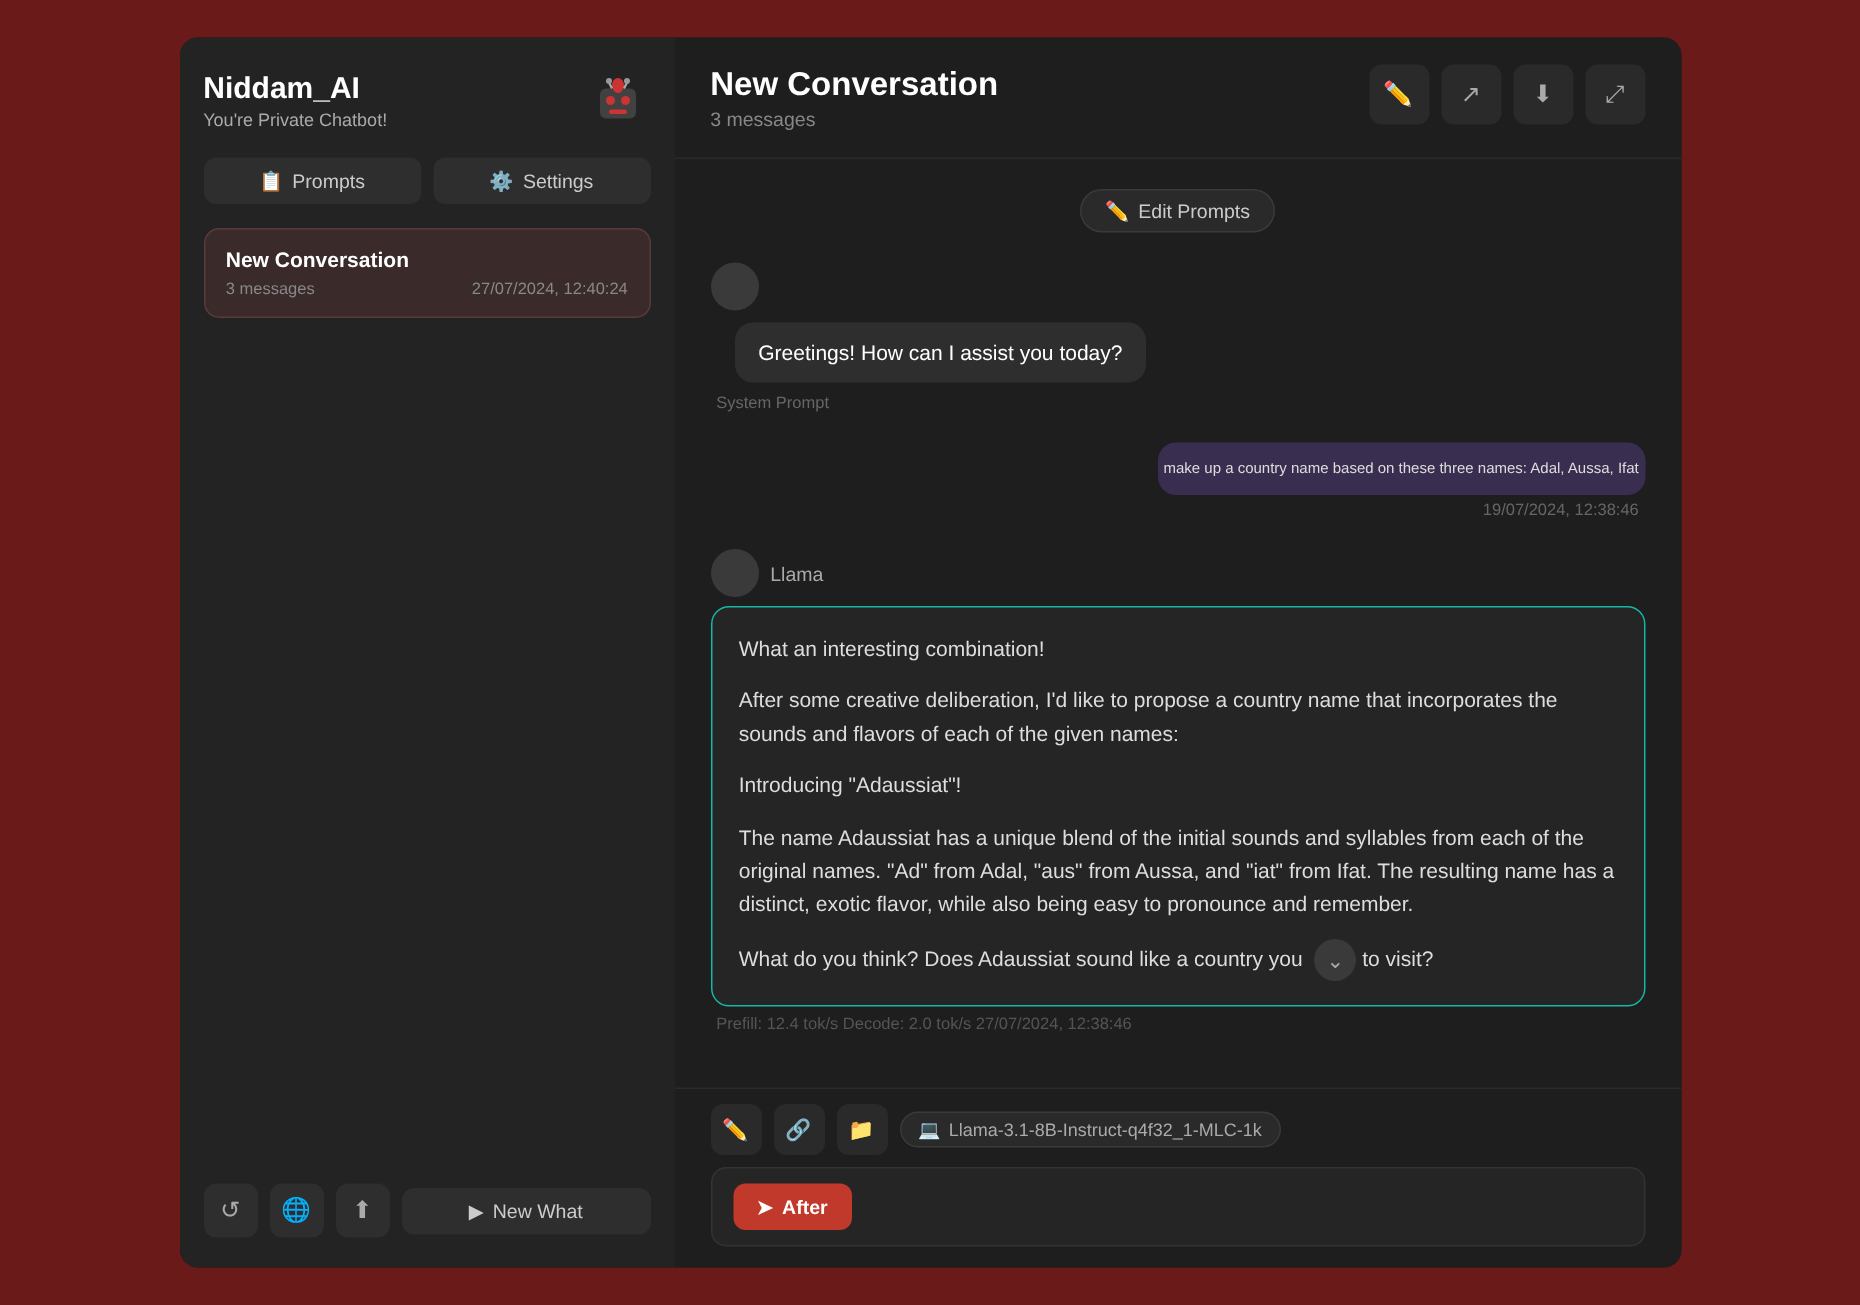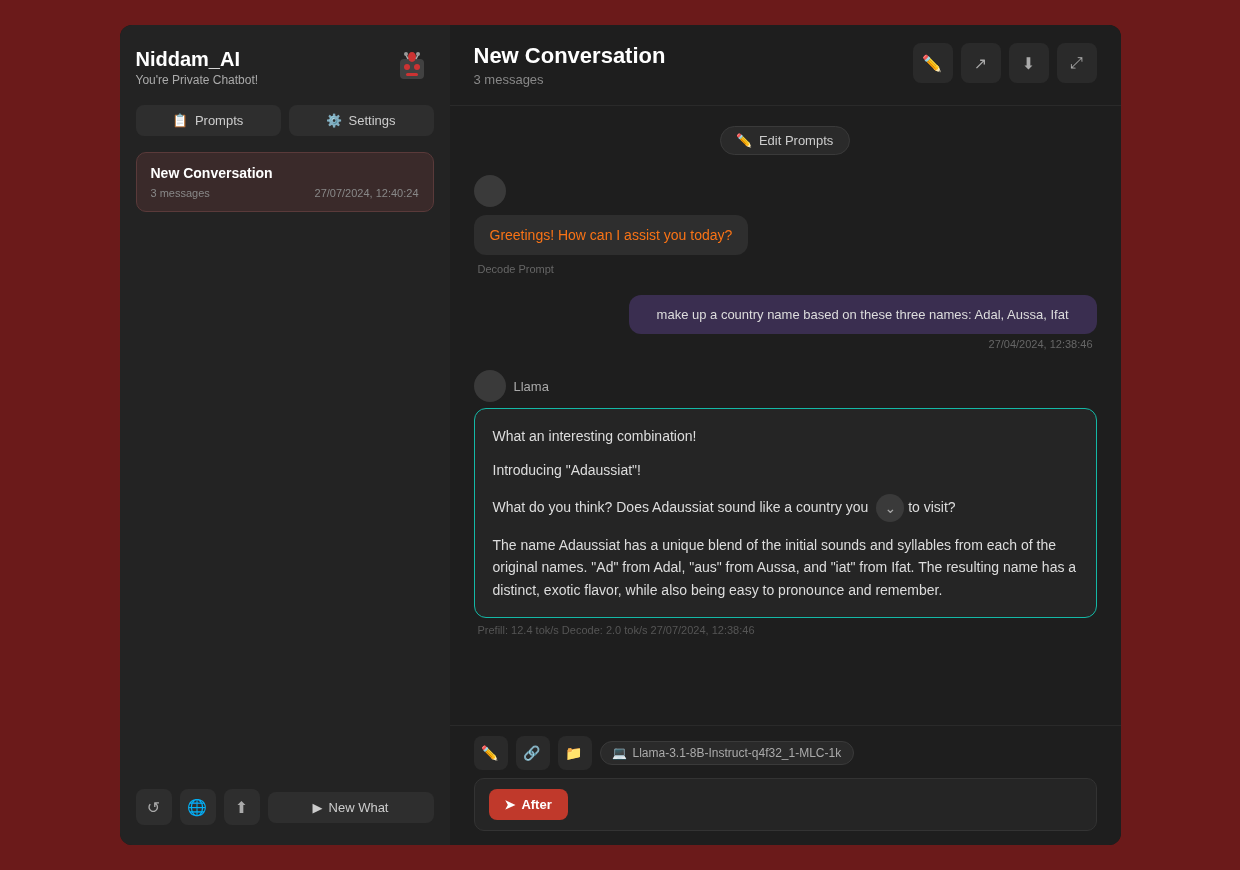--- a/index.html
+++ b/index.html
@@ -218,43 +218,44 @@
       width: 32px;
       height: 32px;
       background: #3a3a3a;
       border-radius: 50%;
       margin-bottom: 4px;
     }
     .system-bubble {
       background: #2e2e2e;
       border-radius: 12px;
       padding: 12px 16px;
-      color: #f97316;
+      color: #ffffff;
       font-size: 14px;
       max-width: 500px;
+      margin-left: 16px;
     }
     .system-label {
       font-size: 11px;
       color: #666666;
       margin-top: 4px;
       padding-left: 4px;
     }
 
     
     .user-message-block {
       display: flex;
       flex-direction: column;
       align-items: flex-end;
     }
     .user-bubble {
       background: #3a2e50;
       border-radius: 12px;
-      padding: 12px 28px;
+      padding: 12px 4px;
       color: #dddddd;
-      font-size: 13px;
+      font-size: 10px;
       max-width: 650px;
       text-align: center;
     }
     .user-timestamp {
       font-size: 11px;
       color: #666666;
       margin-top: 4px;
       padding-right: 4px;
     }
 
@@ -474,38 +475,39 @@
       <div class="edit-prompts-bar">
         <button class="edit-prompts-btn">
           <span>✏️</span>
           <span>Edit Prompts</span>
         </button>
       </div>
 
       <div class="system-message-block">
         <div class="system-avatar"></div>
         <div class="system-bubble">Greetings! How can I assist you today?</div>
-        <div class="system-label">Decode Prompt</div>
+        <div class="system-label">System Prompt</div>
       </div>
 
       <div class="user-message-block">
         <div class="user-bubble">make up a country name based on these three names: Adal, Aussa, Ifat</div>
-        <div class="user-timestamp">27/04/2024, 12:38:46</div>
+        <div class="user-timestamp">19/07/2024, 12:38:46</div>
       </div>
 
       <div class="ai-message-block">
         <div class="ai-header">
           <div class="ai-avatar"></div>
           <span class="ai-name">Llama</span>
         </div>
         <div class="ai-bubble">
           <p>What an interesting combination!</p>
+          <p>After some creative deliberation, I'd like to propose a country name that incorporates the sounds and flavors of each of the given names:</p>
           <p>Introducing "Adaussiat"!</p>
+          <p>The name Adaussiat has a unique blend of the initial sounds and syllables from each of the original names. "Ad" from Adal, "aus" from Aussa, and "iat" from Ifat. The resulting name has a distinct, exotic flavor, while also being easy to pronounce and remember.</p>
           <p>What do you think? Does Adaussiat sound like a country you <button class="scroll-btn">⌄</button> to visit?</p>
-          <p>The name Adaussiat has a unique blend of the initial sounds and syllables from each of the original names. "Ad" from Adal, "aus" from Aussa, and "iat" from Ifat. The resulting name has a distinct, exotic flavor, while also being easy to pronounce and remember.</p>
         </div>
         <div class="ai-footer">Prefill: 12.4 tok/s   Decode: 2.0 tok/s   27/07/2024, 12:38:46</div>
       </div>
     </div>
 
     <div class="input-section">
       <div class="input-toolbar">
         <button class="toolbar-btn">
           <span>✏️</span>
         </button>

